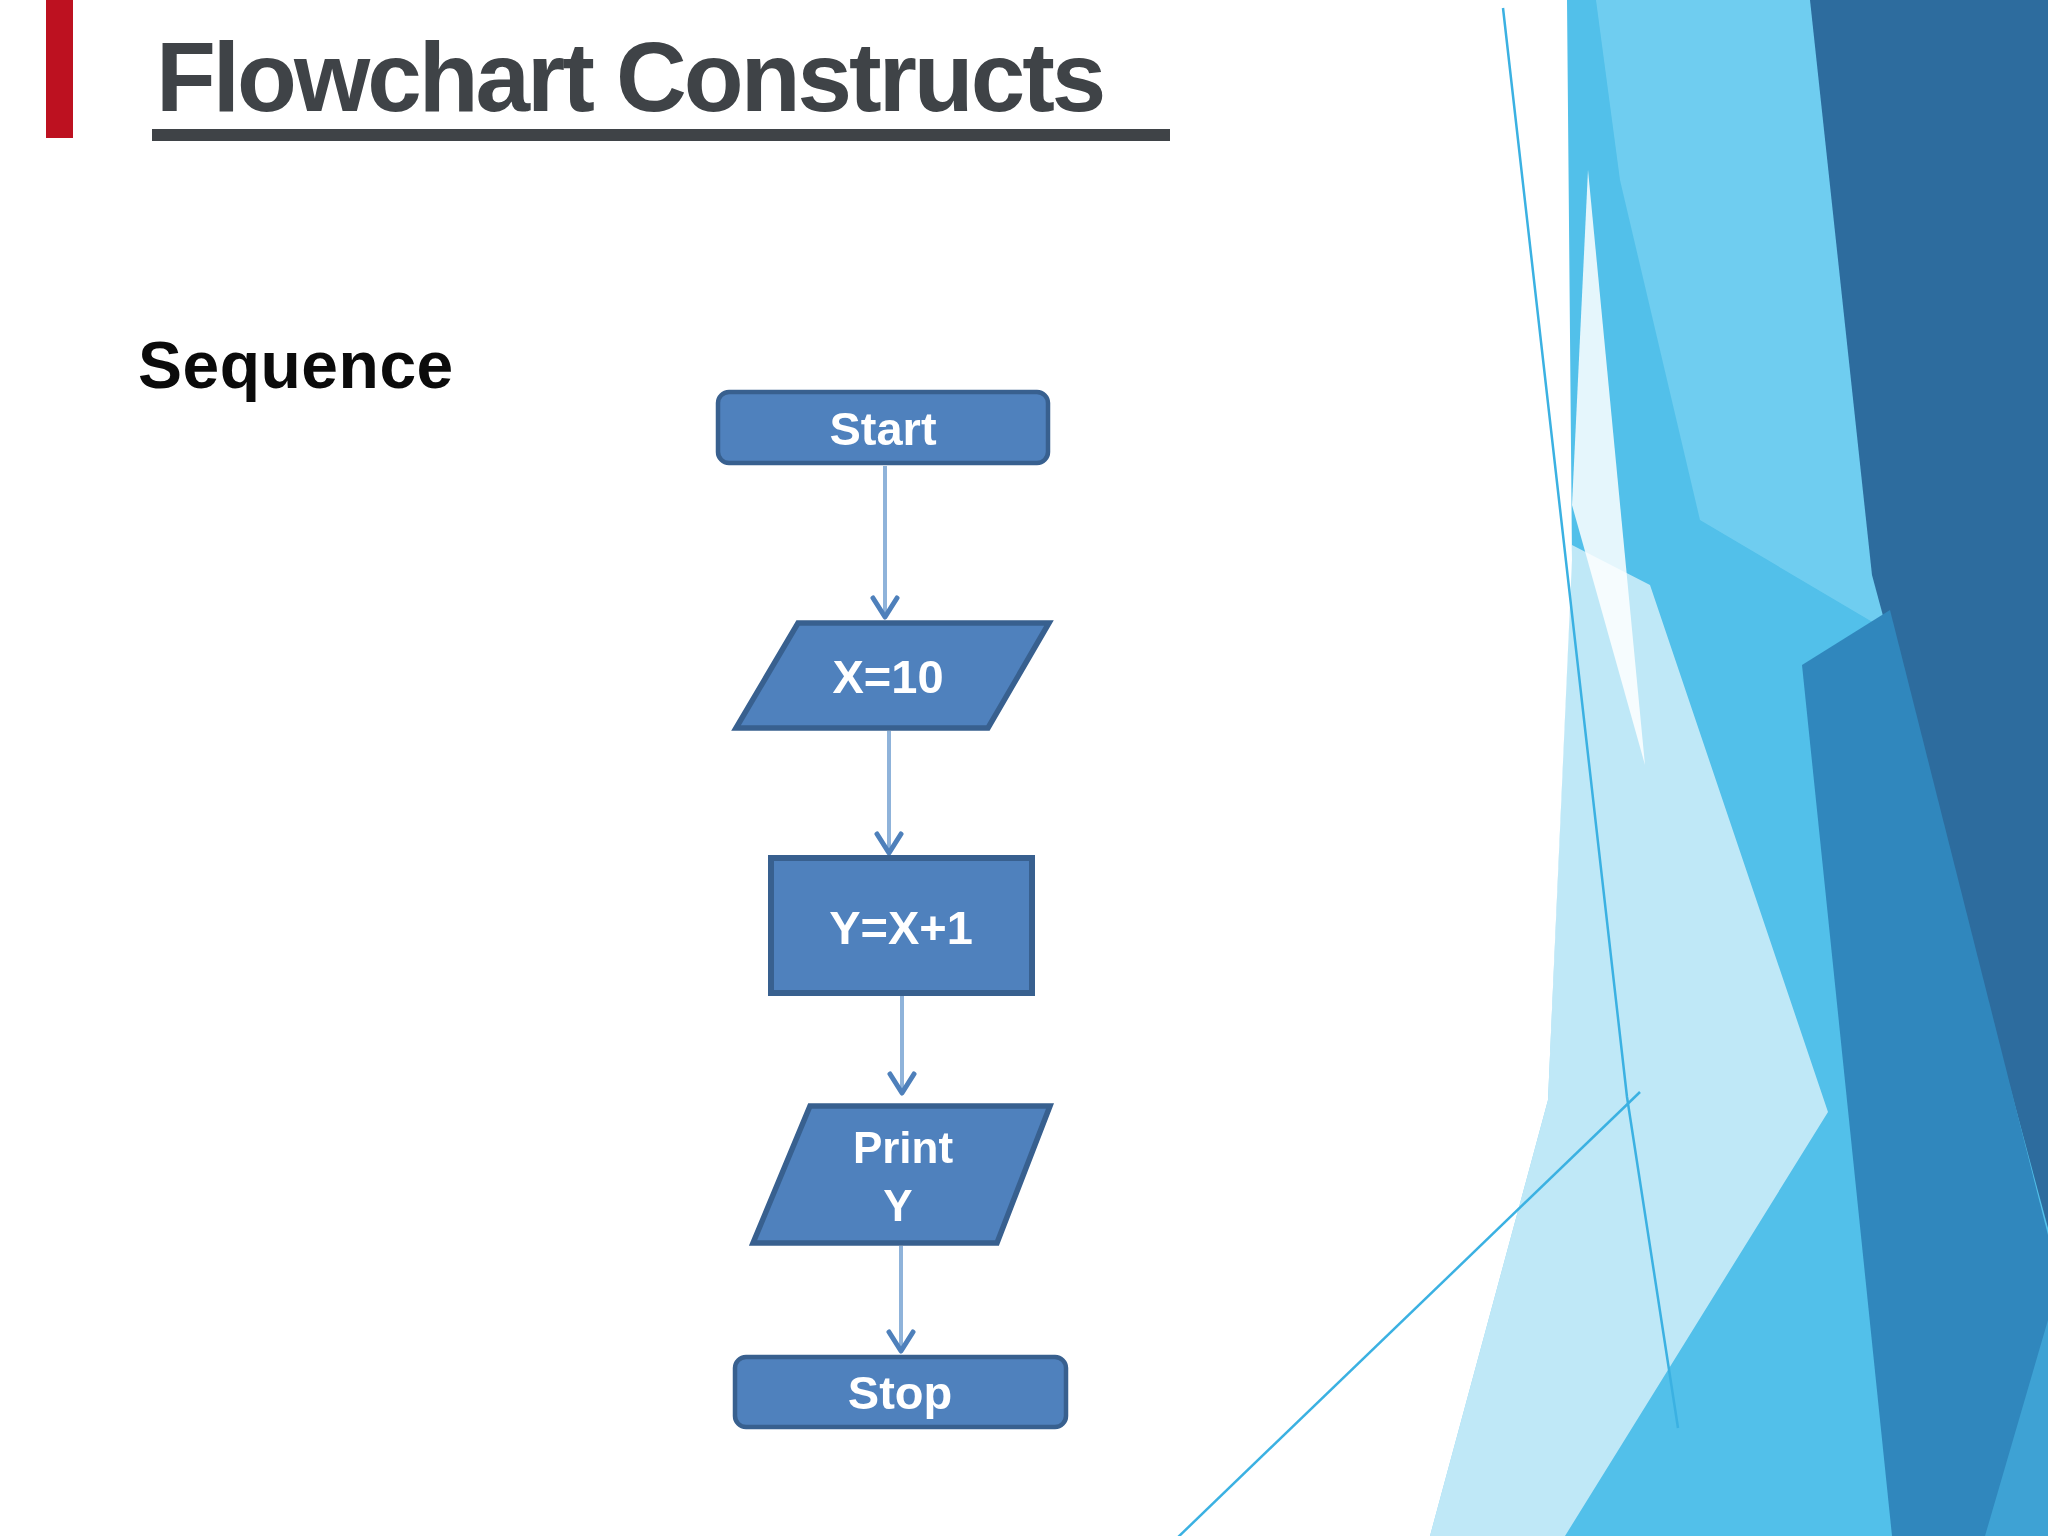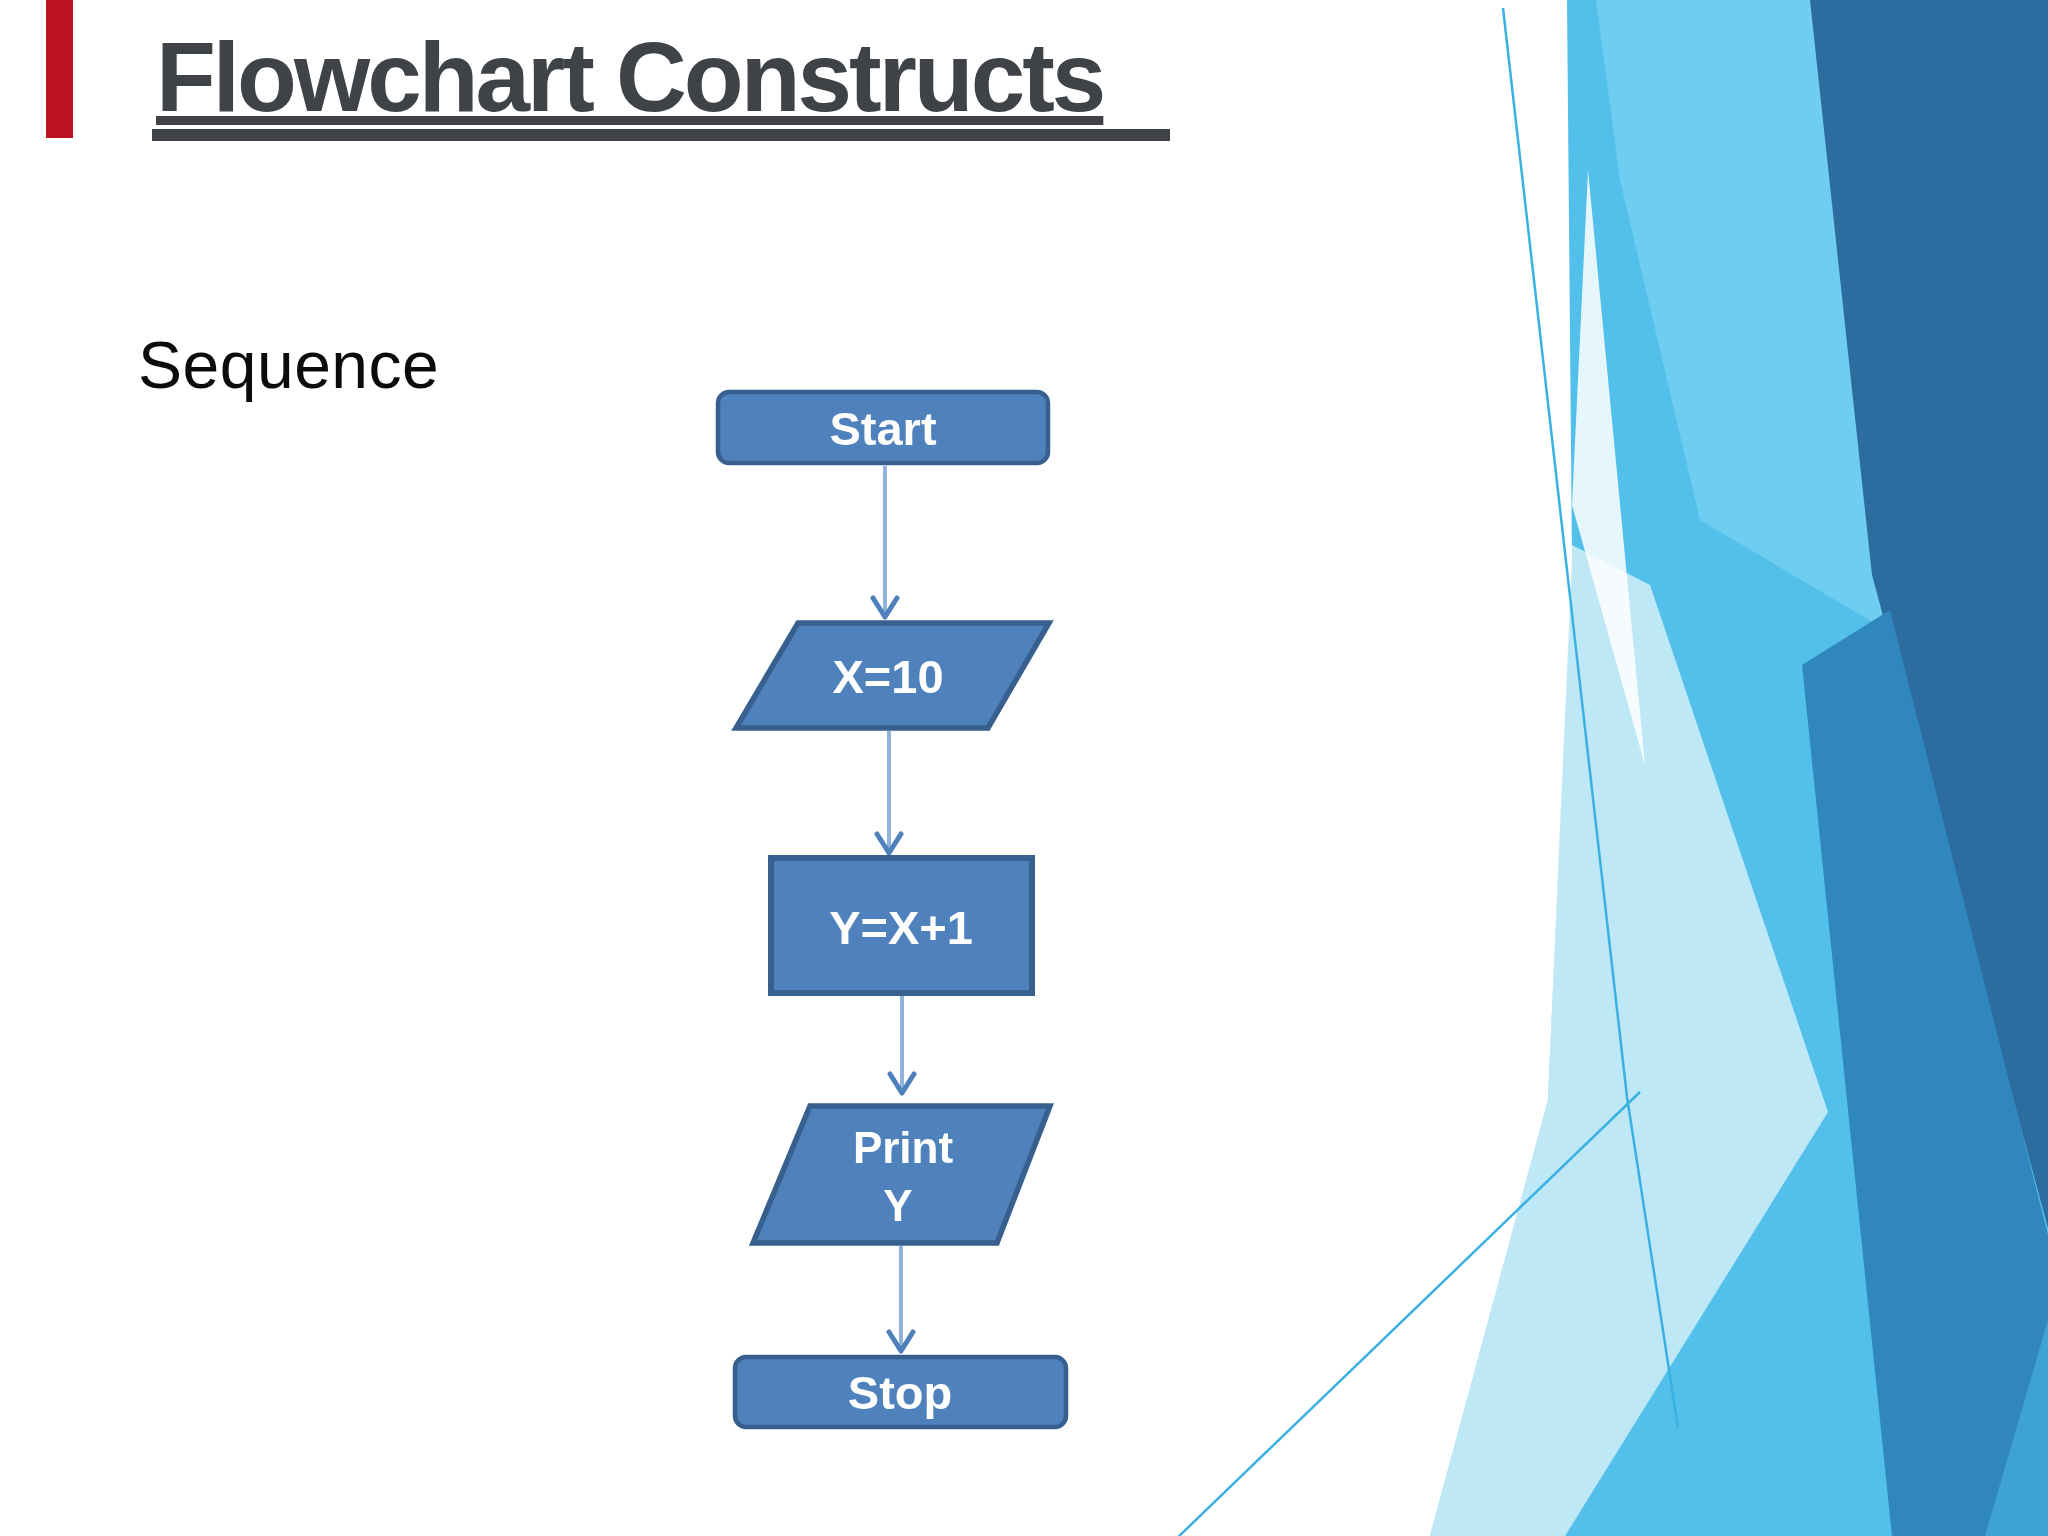--- a/index.html
+++ b/index.html
@@ -28,36 +28,35 @@
   .slide-title {
     position: absolute;
     left: 156px;
     top: 28px;
     font-size: 98px;
     font-weight: bold;
     letter-spacing: -3px;
     color: #3f4347;
     line-height: 1.0;
     white-space: nowrap;
-    text-decoration: underline;
   }
   .title-underline {
     position: absolute;
     left: 152px;
     top: 129px;
     width: 1018px;
     height: 12px;
     background: #3f4347;
   }
   .section-label {
     position: absolute;
     left: 138px;
     top: 332px;
     font-size: 66px;
-    font-weight: normal;
+    font-weight: bold;
     letter-spacing: 0.5px;
     color: #0b0b0b;
     line-height: 1.0;
     white-space: nowrap;
     text-align: center;
   }
   .node-label {
     font-family: "Liberation Sans", sans-serif;
     font-weight: bold;
     font-size: 44px;

